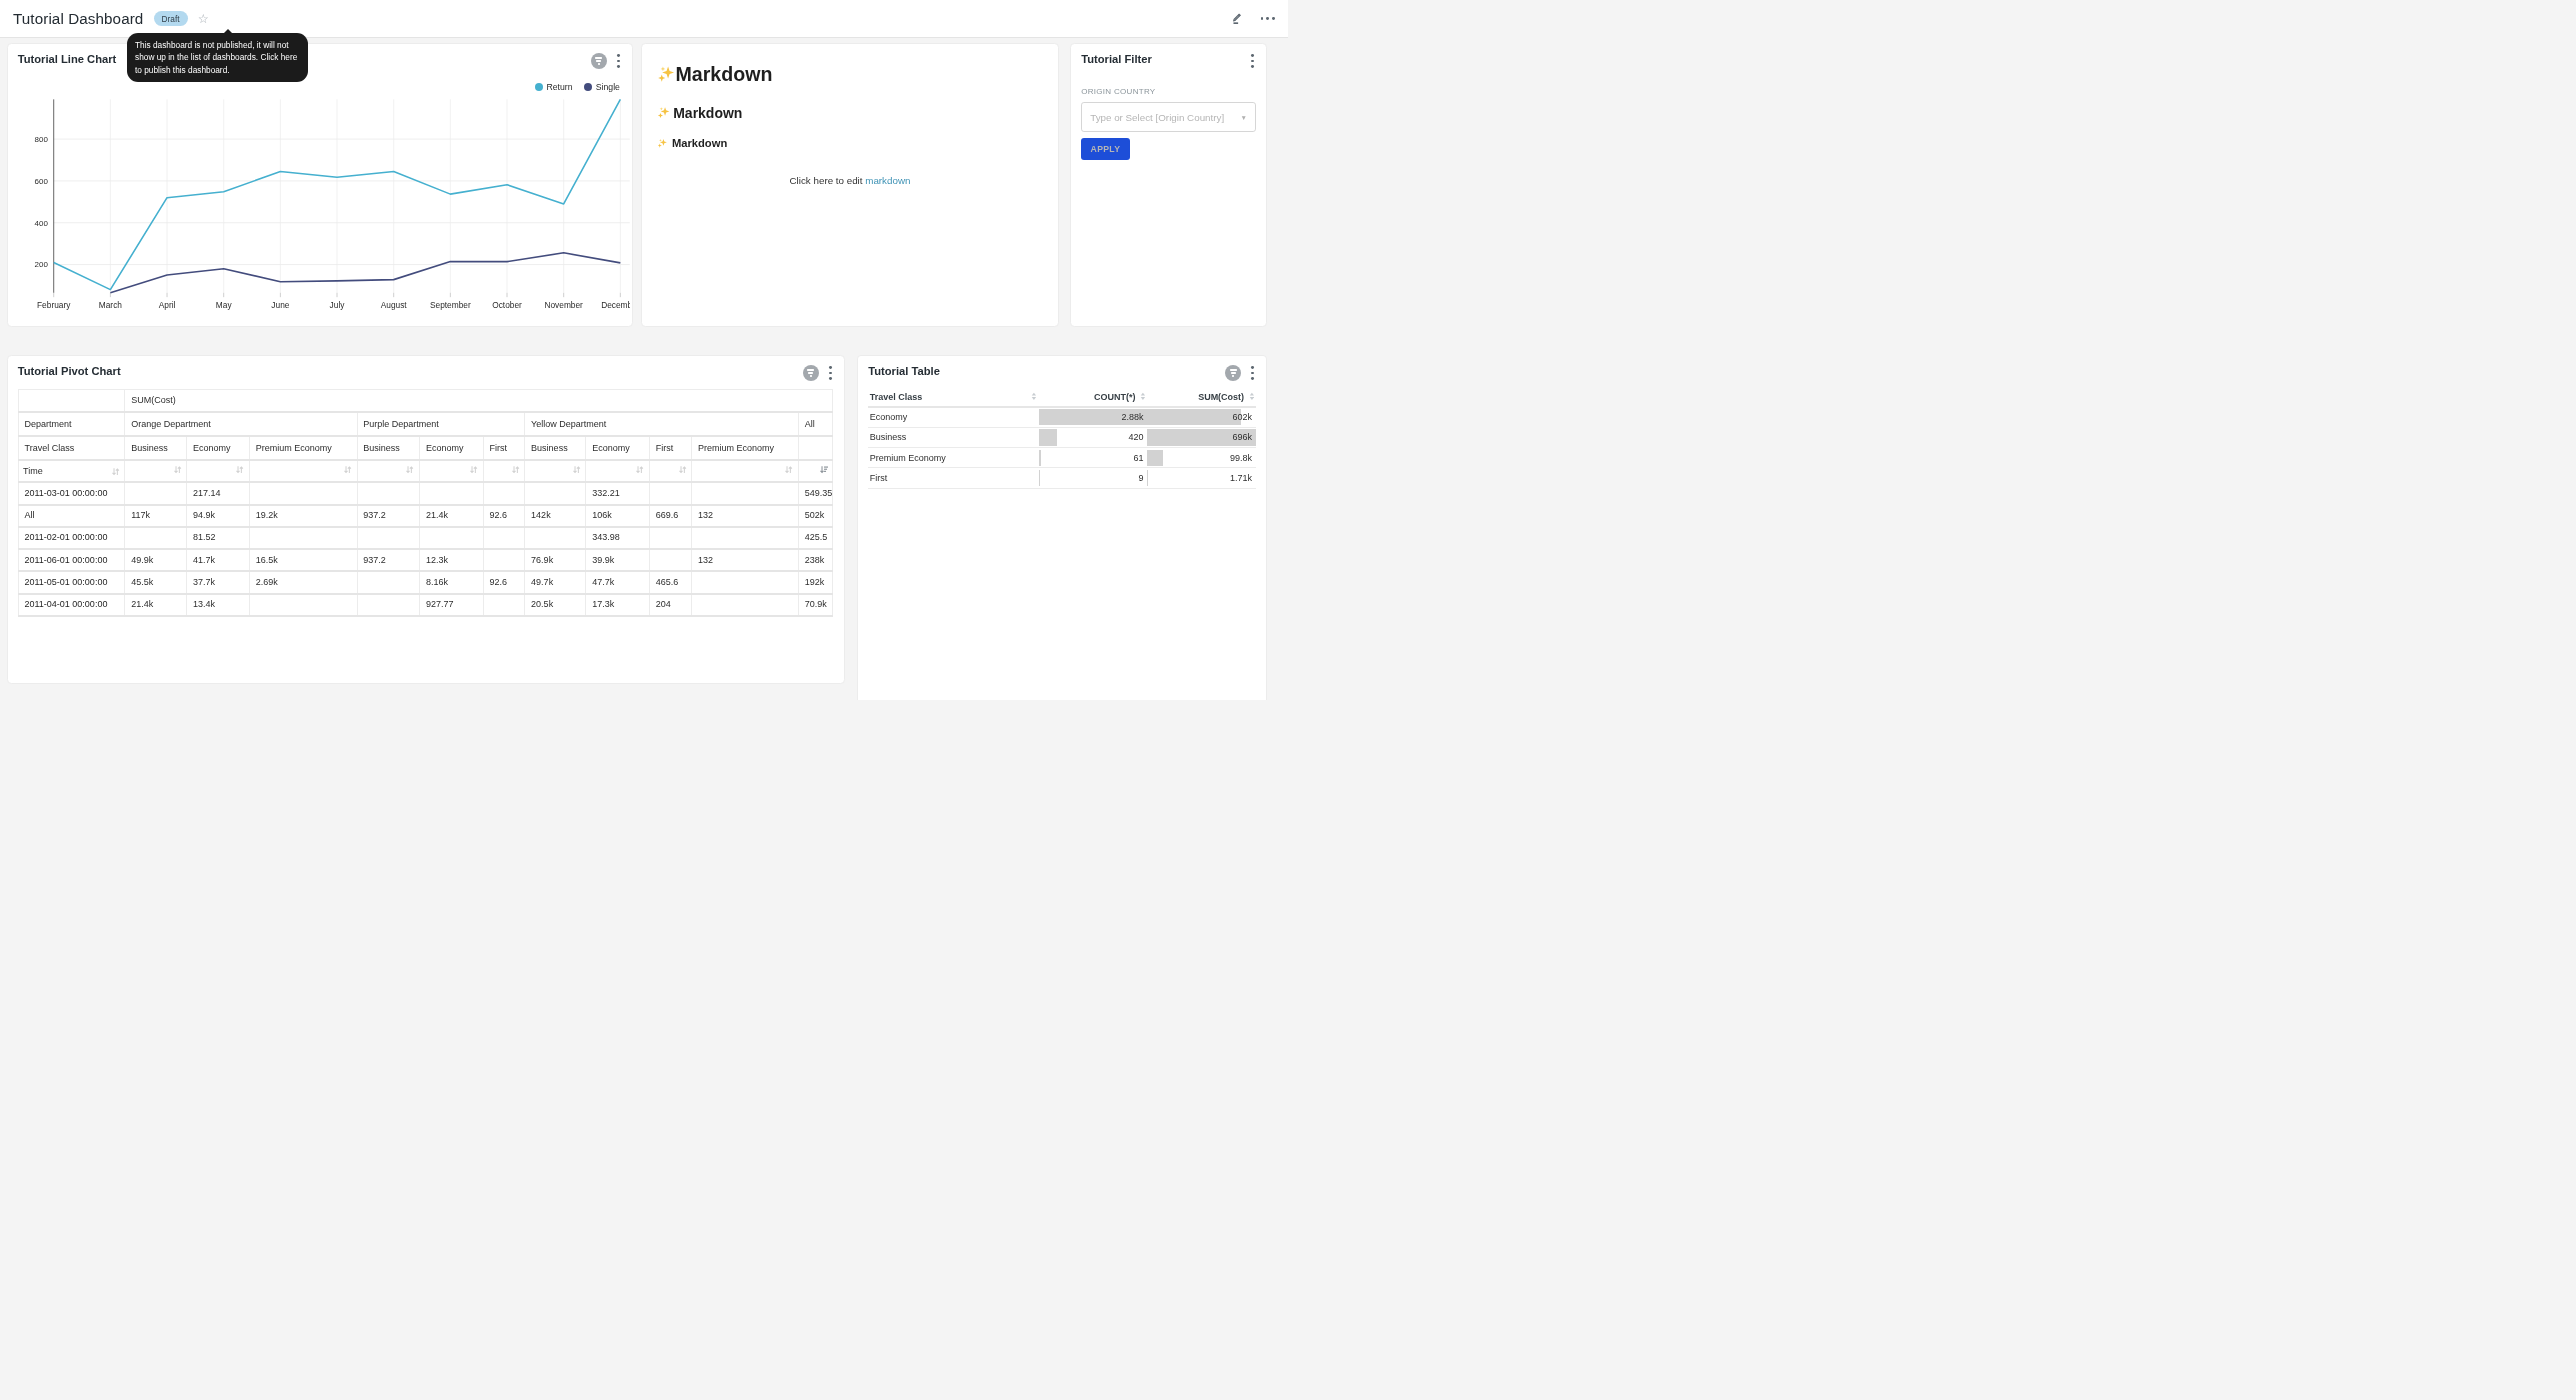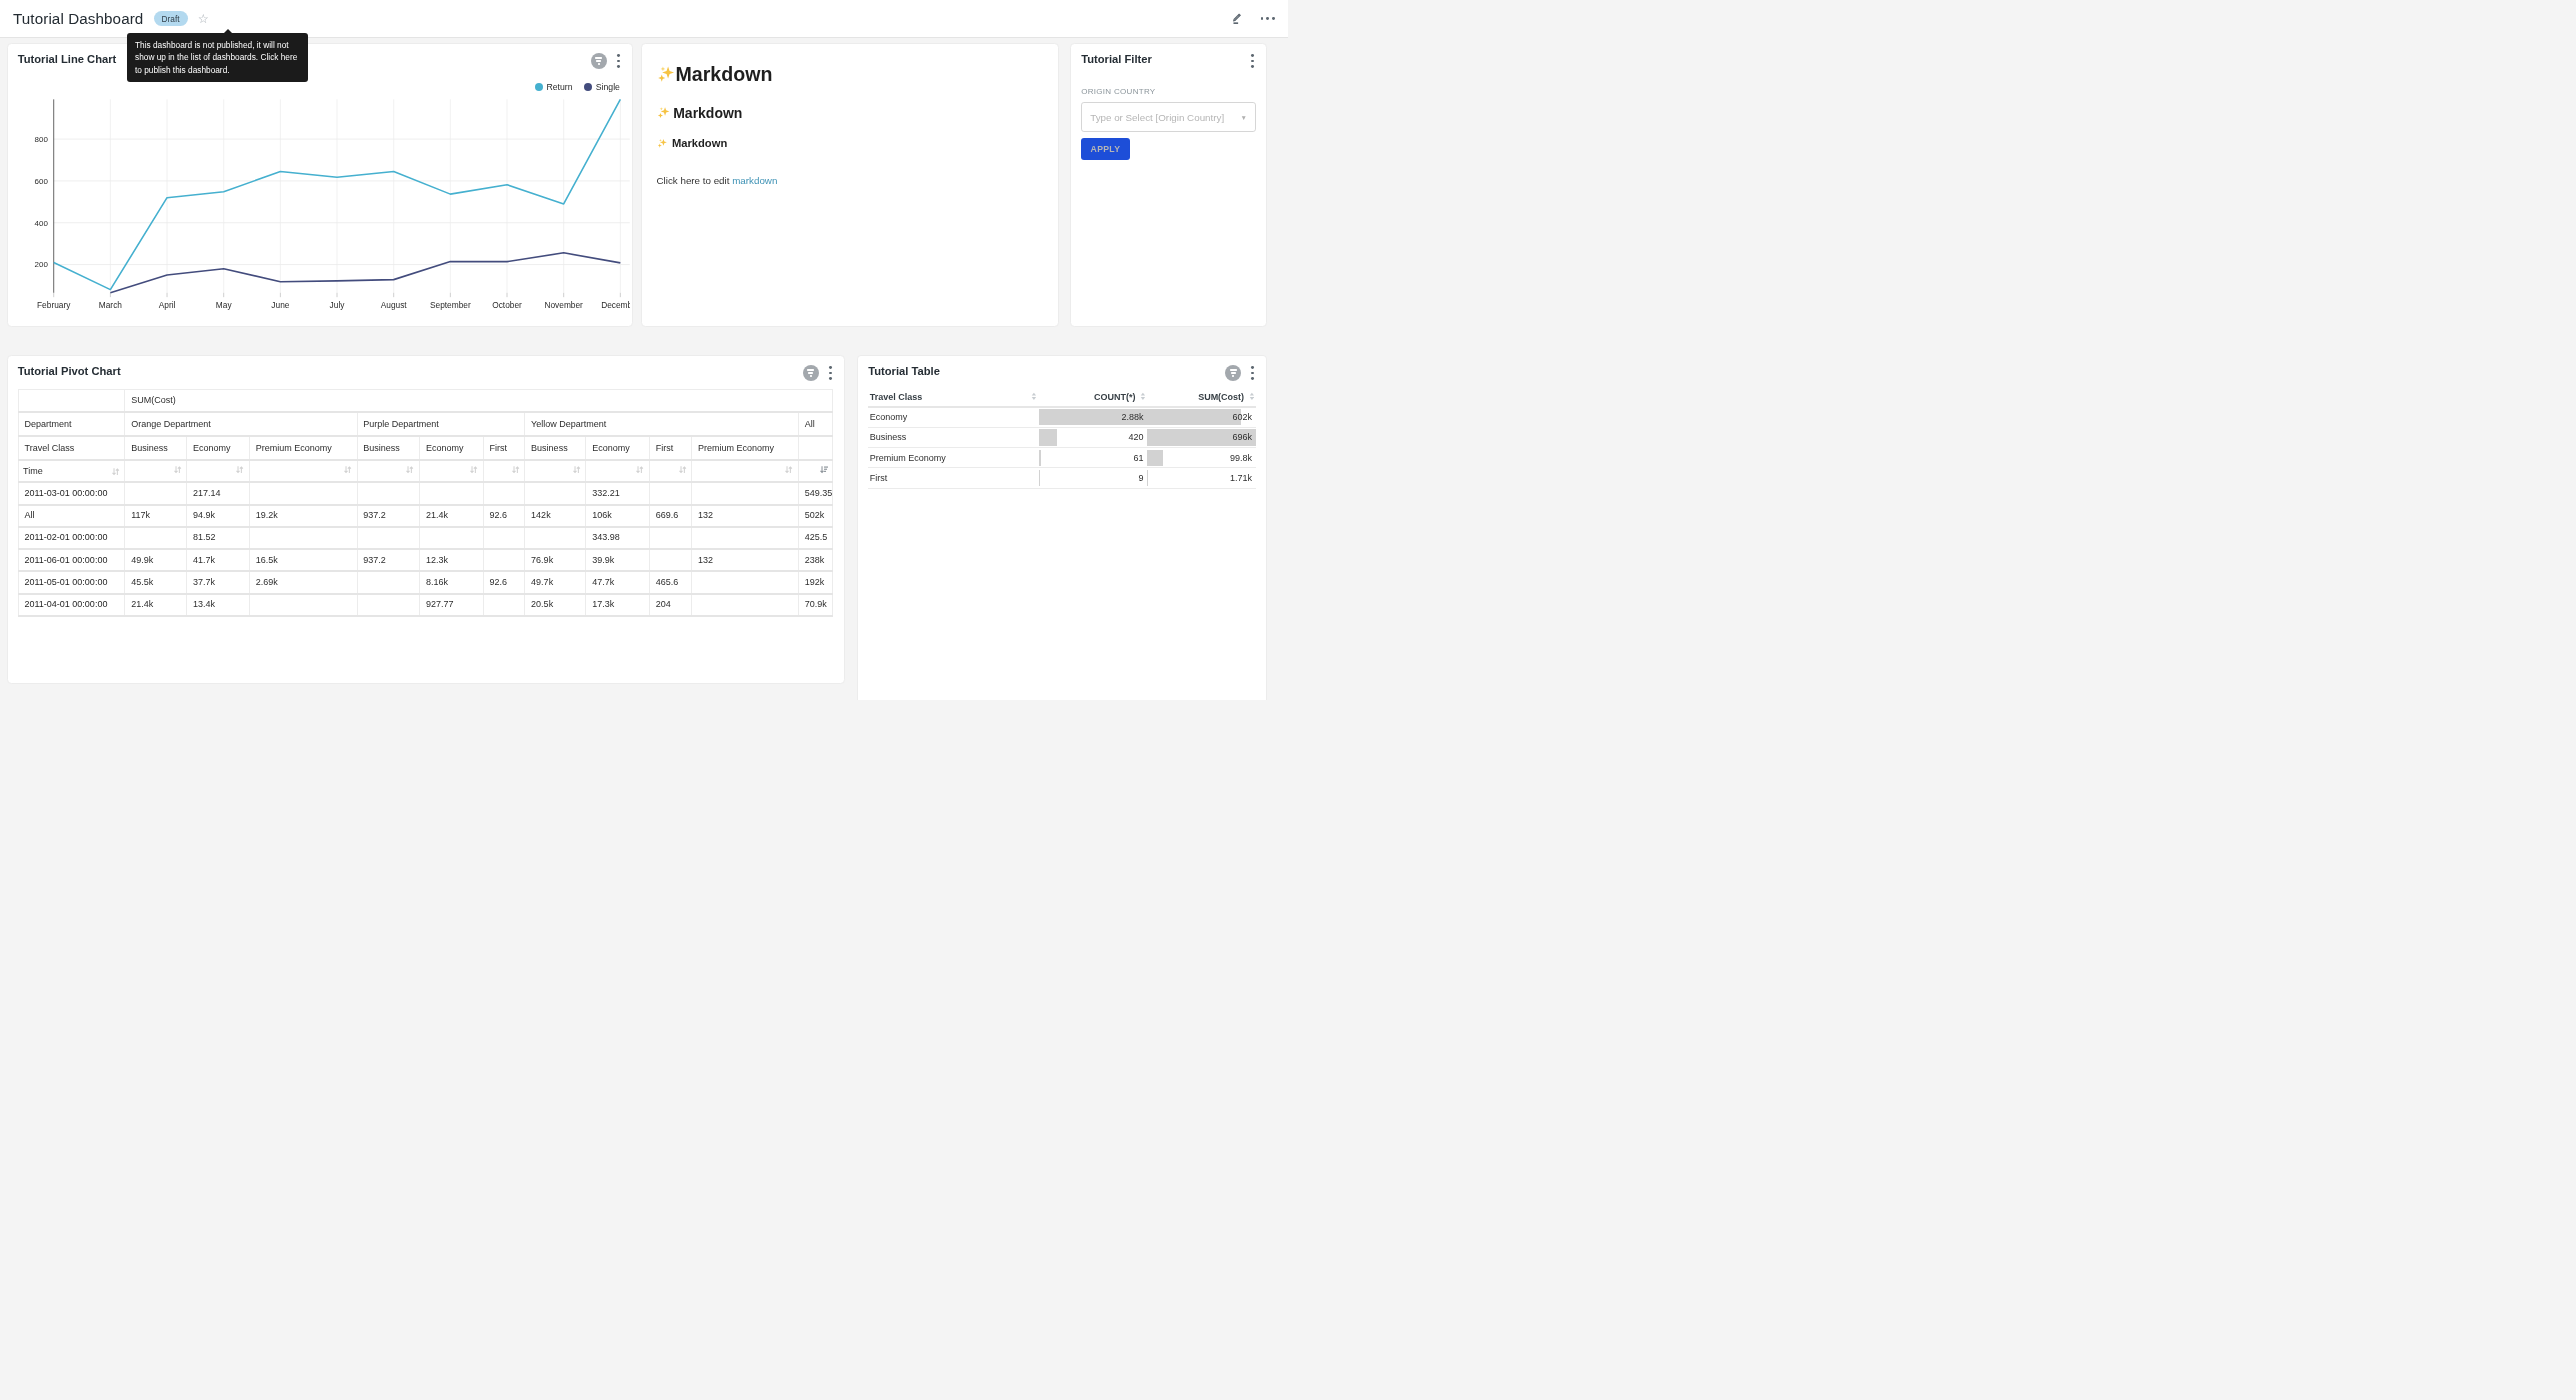--- a/index.html
+++ b/index.html
@@ -15,21 +15,21 @@
                  padding:2.9px 8px; border-radius:8.7px; cursor:pointer; }
   .fav-star { margin-left:10.2px; font-size:12.3px; color:#a7aeb5; cursor:pointer; }
   .hdr-right { margin-left:auto; display:flex; align-items:center; gap:16px; }
   .icon-btn { cursor:pointer; display:flex; align-items:center; }
   .kebab-h { display:flex; gap:2.9px; }
   .kebab-h i, .kebab-v i { width:2.9px; height:2.9px; background:#5d6770; border-radius:50%; display:block; }
   .kebab-v { display:flex; flex-direction:column; gap:2.5px; cursor:pointer; padding:1.5px; }
 
   
   .tooltip { position:absolute; left:127px; top:33px; width:181px; background:#1b1b1b; color:#fff;
-             font-size:8.3px; line-height:1.5; padding:5.8px 8px; border-radius:3px; z-index:9; }
+             font-size:8.3px; line-height:1.5; padding:5.8px 8px; border-radius:11px; z-index:9; }
   .tooltip::before { content:""; position:absolute; top:-4.4px; left:97px; border-left:4.4px solid transparent;
              border-right:4.4px solid transparent; border-bottom:4.4px solid #1b1b1b; }
 
   
   .card { position:absolute; background:#fff; border:0.7px solid #ececec; border-radius:4.4px; overflow:hidden; }
   .card-line   { left:6.5px;    top:43px;  width:626px;  height:284px; }
   .card-md     { left:641px;  top:43px;  width:418px;  height:284px; }
   .card-filter { left:1070px; top:43px;  width:197px;  height:284px; }
   .card-pivot  { left:6.5px;    top:355px; width:838px; height:329px; }
   .card-table  { left:857px; top:355px; width:410px;  height:345px; border-bottom:none; border-bottom-left-radius:0; border-bottom-right-radius:0; }
@@ -45,21 +45,21 @@
   .legend { position:absolute; right:11.6px; top:38px; display:flex; gap:11.6px; }
   .legend-item { display:flex; align-items:center; gap:3.6px; font-size:8.7px; cursor:pointer; }
   .legend-dot { width:8px; height:8px; border-radius:50%; }
   .line-plot { position:absolute; left:2.9px; top:51px; width:620px; height:221px; }
 
   
   .md-body { padding:19px 14.5px; }
   .md-h1 { font-size:19.6px; font-weight:700; color:#1f1f1f; display:flex; align-items:center; }
   .md-h2 { font-size:14px; font-weight:700; color:#1f1f1f; margin-top:19px; display:flex; align-items:center; gap:2.9px; }
   .md-h3 { font-size:11.2px; font-weight:700; color:#1f1f1f; margin-top:16px; display:flex; align-items:center; gap:4.4px; }
-  .md-p  { margin-top:26px; font-size:9.8px; color:#333; }
+  .md-p  { margin-top:26px; font-size:9.8px; color:#333;text-align:center; }
   .md-link { color:#3e92b5; cursor:pointer; }
   .sparkle { flex:none; }
 
   
   .filter-body { padding:4.4px 10.2px; }
   .filter-label { margin-top:13px; font-size:8px; color:#8b959b; letter-spacing:0.3px; }
   .filter-select { margin-top:6.5px; height:24px; border:0.7px solid #d6d6d6; border-radius:2.9px;
                    display:flex; align-items:center; padding:14px 8px; cursor:pointer; background:#fff; }
   .filter-ph { font-size:9.8px; color:#b6b6b6; }
   .filter-caret { margin-left:auto; color:#b0b0b0; font-size:6.5px; }

